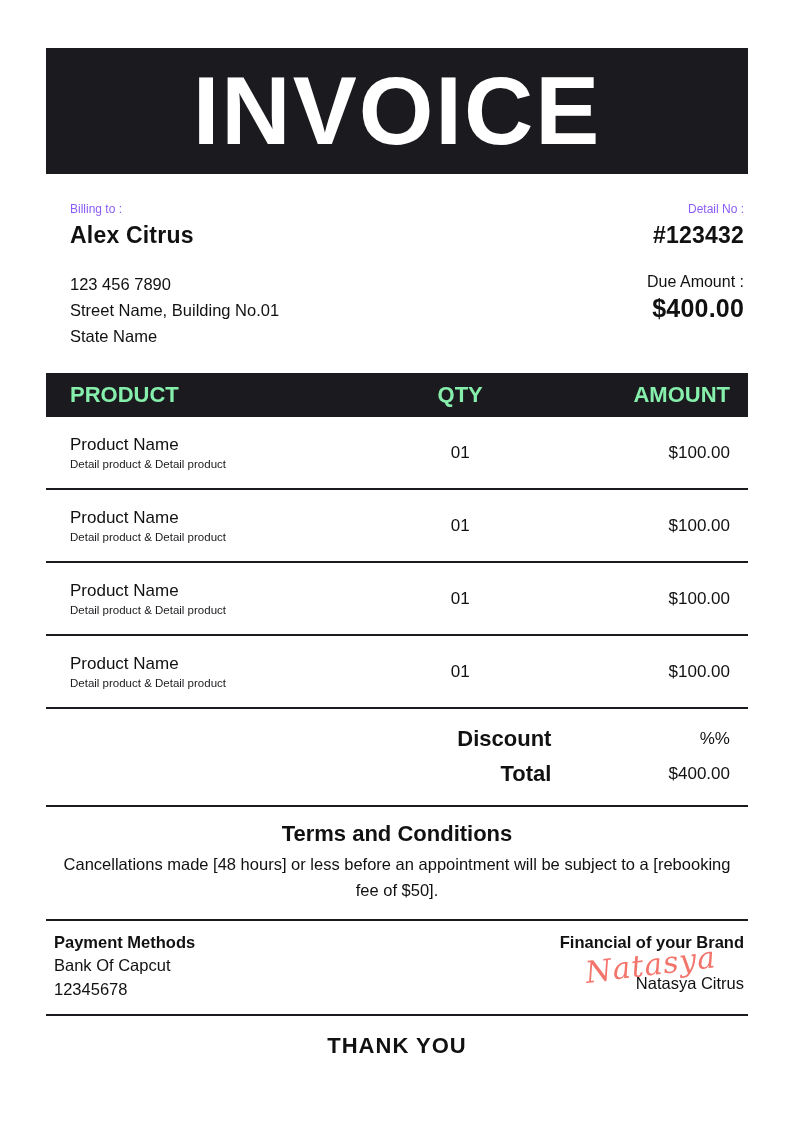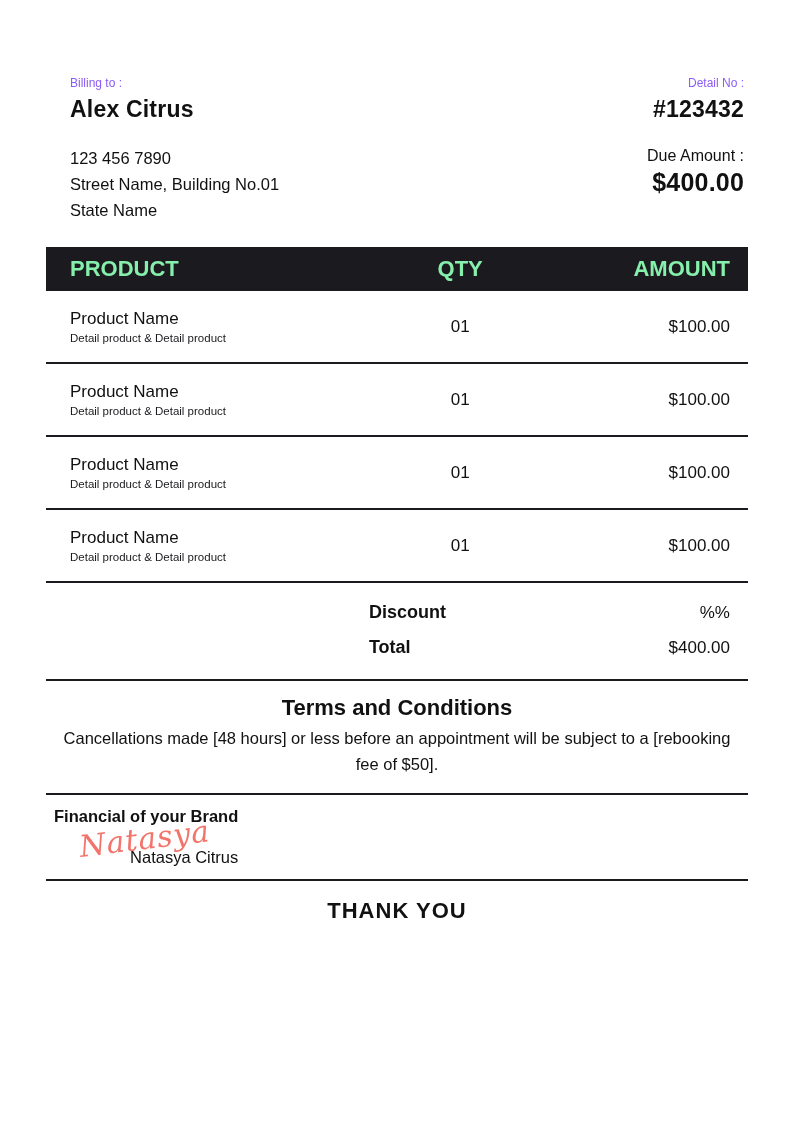--- a/index.html
+++ b/index.html
@@ -127,22 +127,22 @@
     padding: 12px 0 14px 0;
   }
   .totals-row {
     display: flex;
     align-items: center;
     height: 35px;
   }
   .totals-spacer { width: 46%; }
   .totals-label {
     width: 26%;
-    text-align: left;
-    font-size: 18px;
+    text-align: right;
+    font-size: 22px;
     font-weight: bold;
   }
   .totals-value {
     width: 28%;
     text-align: right;
     padding-right: 18px;
     box-sizing: border-box;
     font-size: 17px;
   }
 
@@ -210,20 +210,23 @@
     letter-spacing: 1px;
     padding-top: 17px;
   }
 </style>
 </head>
 <body>
 
 <div class="page">
   <div class="sheet">
 
+    <div class="title-banner">
+      <div class="title">INVOICE</div>
+    </div>
 
     <div class="billing">
       <div class="billing-left">
         <div class="small-label">Billing to :</div>
         <div class="bold-name">Alex Citrus</div>
         <div class="addr">
           <div>123 456 7890</div>
           <div>Street Name, Building No.01</div>
           <div>State Name</div>
         </div>
@@ -292,20 +295,25 @@
         </div>
       </div>
     </div>
 
     <div class="terms">
       <div class="terms-title">Terms and Conditions</div>
       <div class="terms-body">Cancellations made [48 hours] or less before an appointment will be subject to a [rebooking fee of $50].</div>
     </div>
 
     <div class="footer">
+      <div class="pay-block">
+        <div class="pay-title">Payment Methods</div>
+        <div class="pay-line">Bank Of Capcut</div>
+        <div class="pay-line">12345678</div>
+      </div>
       <div class="fin-wrap">
         <div class="fin-title">Financial of your Brand</div>
         <div class="signature">Natasya</div>
         <div class="sig-name">Natasya Citrus</div>
       </div>
     </div>
 
     <div class="thankyou">THANK YOU</div>
   </div>
 </div>

